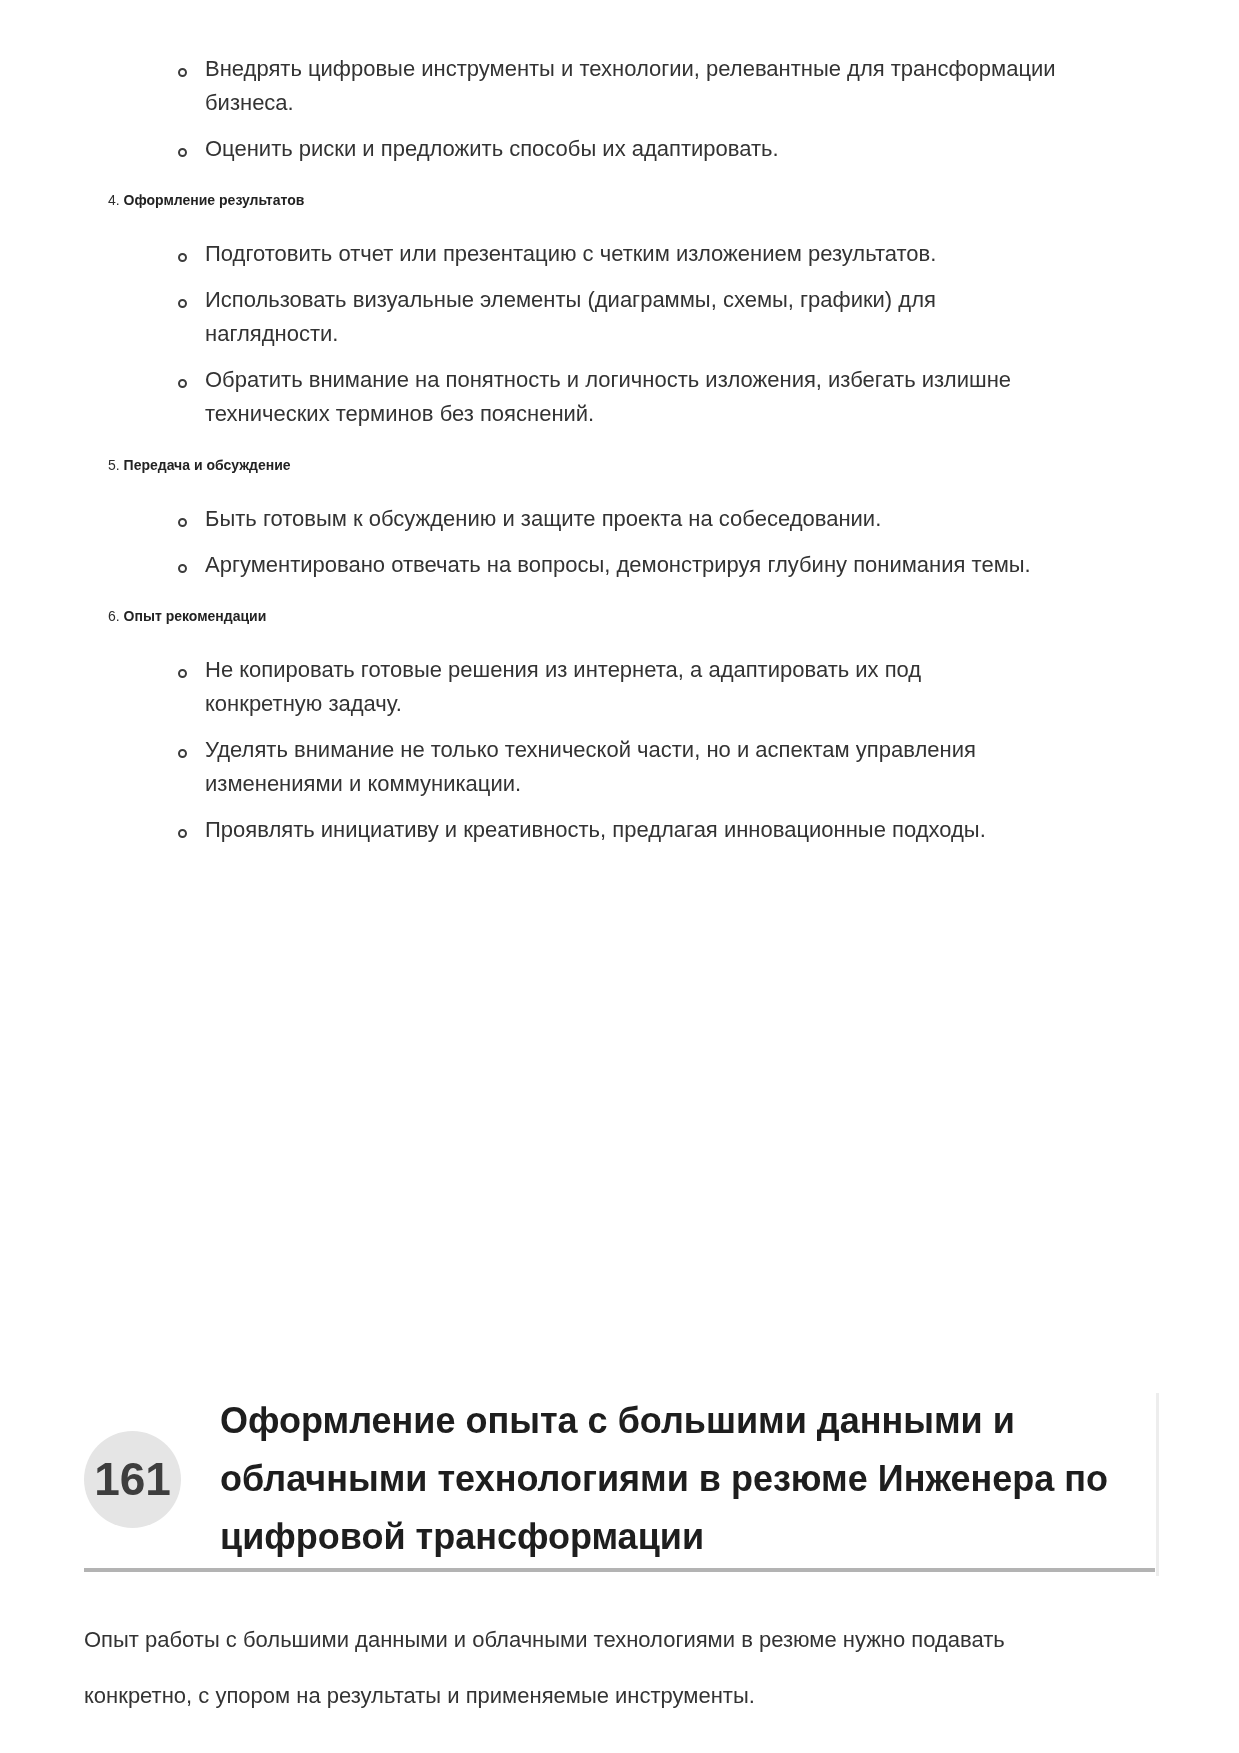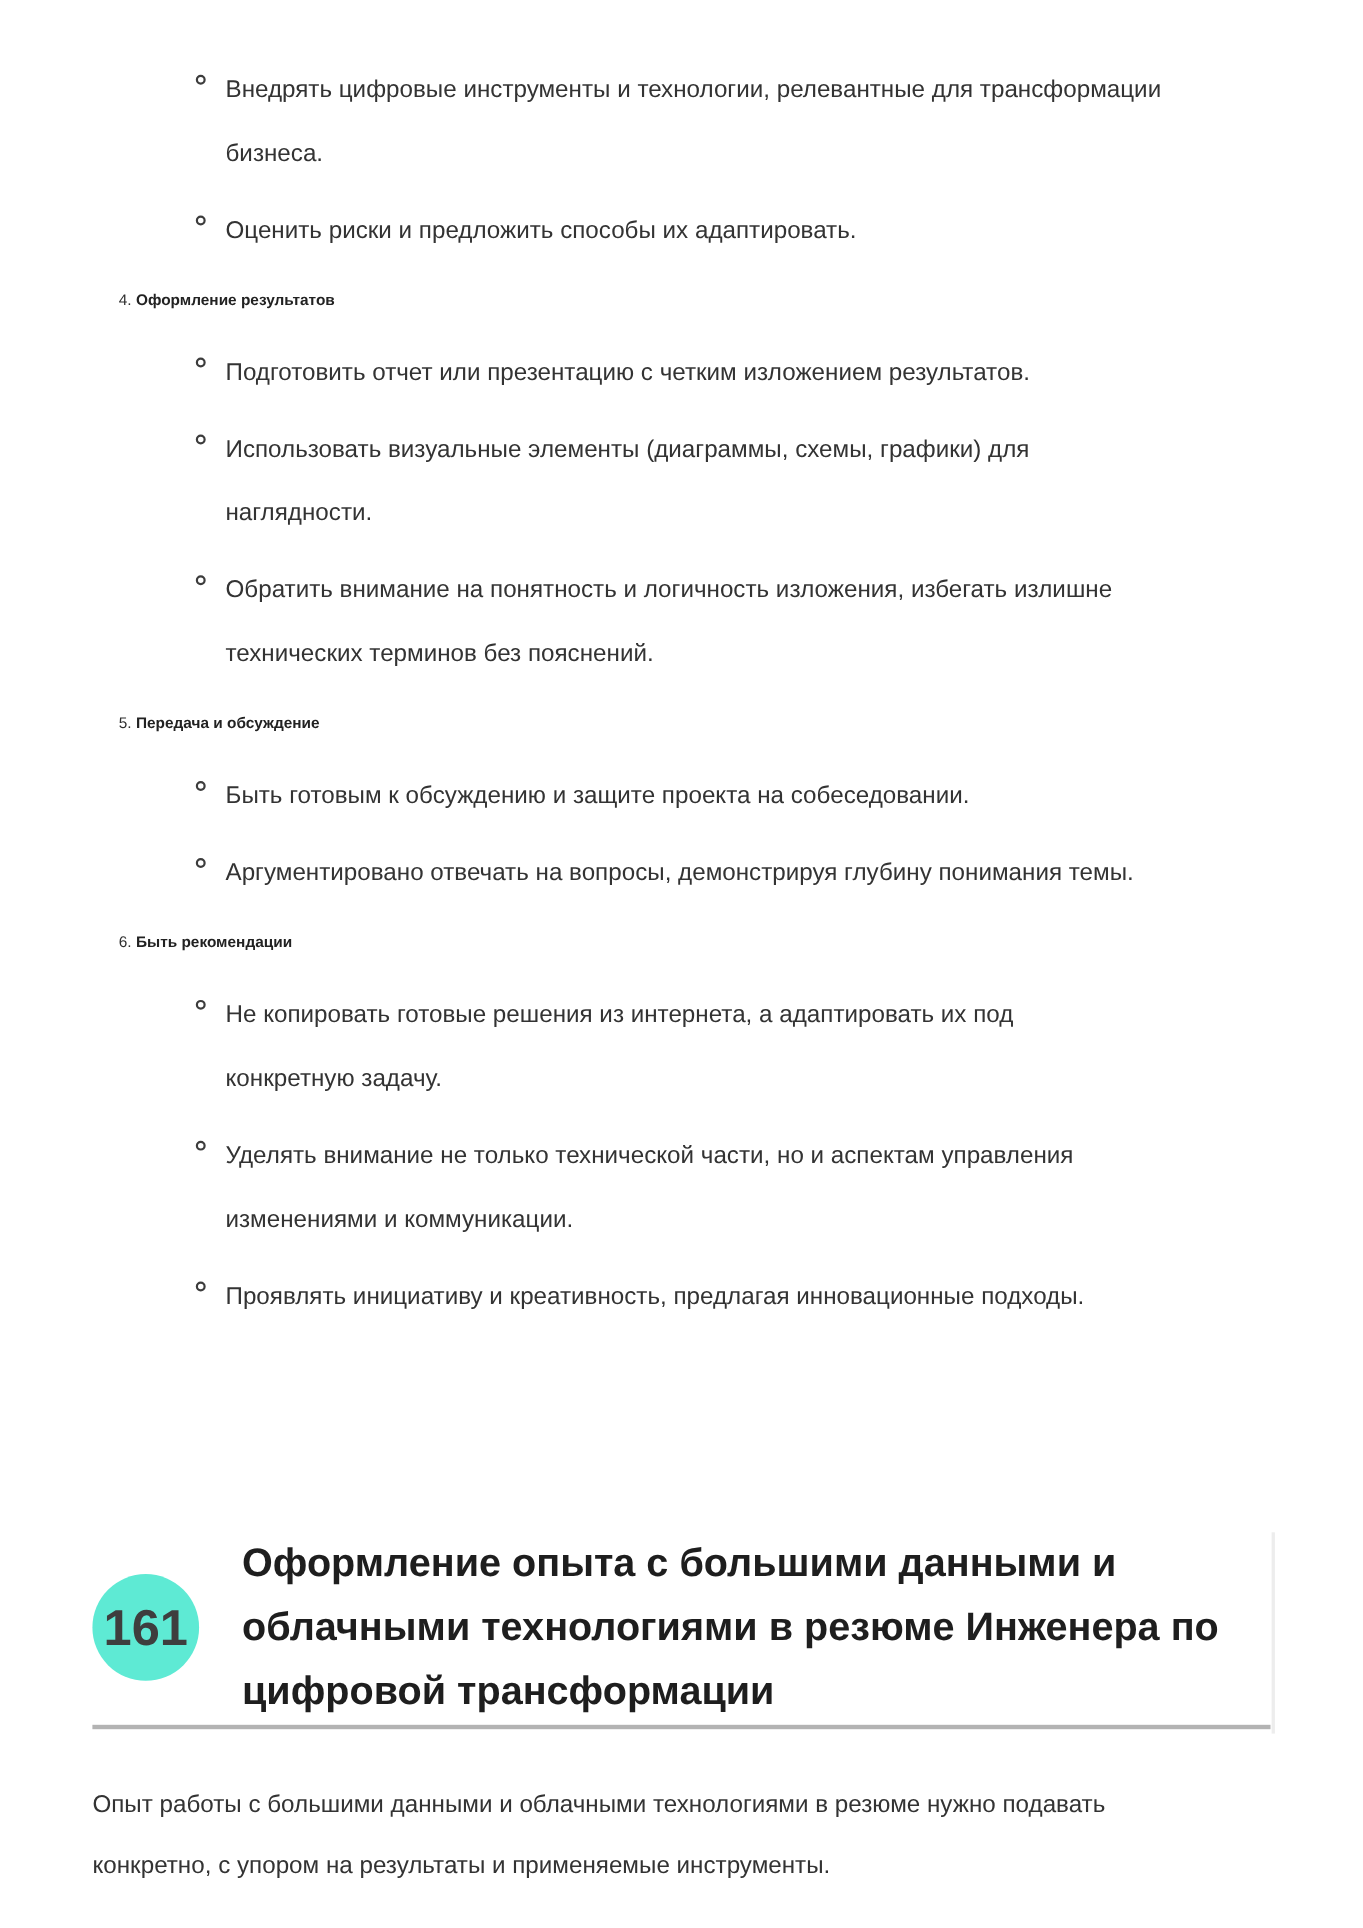--- a/index.html
+++ b/index.html
@@ -18,21 +18,21 @@
     position: absolute;
     top: 52px;
     left: 108px;
     width: 1010px;
   }
   .bullets { list-style: none; margin: 0; padding: 0; }
   .bullets li {
     position: relative;
     padding-left: 97px;
     font-size: 22px;
-    line-height: 58px;
+    line-height: 34px;
     margin-bottom: 12px;
     white-space: pre-line;
     color: #333333;
   }
   .bullet-marker {
     position: absolute;
     left: 70px;
     top: 16px;
     width: 9px;
     height: 9px;
@@ -129,33 +129,33 @@
           <li><span class="bullet-marker"></span><span>Использовать визуальные элементы (диаграммы, схемы, графики) для
 наглядности.</span></li>
           <li><span class="bullet-marker"></span><span>Обратить внимание на понятность и логичность изложения, избегать излишне
 технических терминов без пояснений.</span></li>
         </ul>
         <h3 class="sec-heading"><span>5.</span> <span class="sec-title">Передача и обсуждение</span></h3>
         <ul class="bullets">
           <li><span class="bullet-marker"></span><span>Быть готовым к обсуждению и защите проекта на собеседовании.</span></li>
           <li><span class="bullet-marker"></span><span>Аргументировано отвечать на вопросы, демонстрируя глубину понимания темы.</span></li>
         </ul>
-        <h3 class="sec-heading"><span>6.</span> <span class="sec-title">Быть рекомендации</span></h3>
+        <h3 class="sec-heading"><span>6.</span> <span class="sec-title">Опыт рекомендации</span></h3>
         <ul class="bullets">
           <li><span class="bullet-marker"></span><span>Не копировать готовые решения из интернета, а адаптировать их под
 конкретную задачу.</span></li>
           <li><span class="bullet-marker"></span><span>Уделять внимание не только технической части, но и аспектам управления
 изменениями и коммуникации.</span></li>
           <li><span class="bullet-marker"></span><span>Проявлять инициативу и креативность, предлагая инновационные подходы.</span></li>
         </ul>
       </div>
   </section>
 
   <section class="chapter-heading">
-    <div class="chapter-badge" style="background: #5eead4; color: rgb(62, 62, 62);">
+    <div class="chapter-badge" style="background: #e5e5e5; color: rgb(62, 62, 62);">
       <span>161</span>
     </div>
     <h1 class="chapter-title">Оформление опыта с большими данными и
 облачными технологиями в резюме Инженера по
 цифровой трансформации</h1>
   </section>
 
   <div class="v-edge"></div>
   <hr class="divider" style="background: rgb(179, 179, 179);">
 

